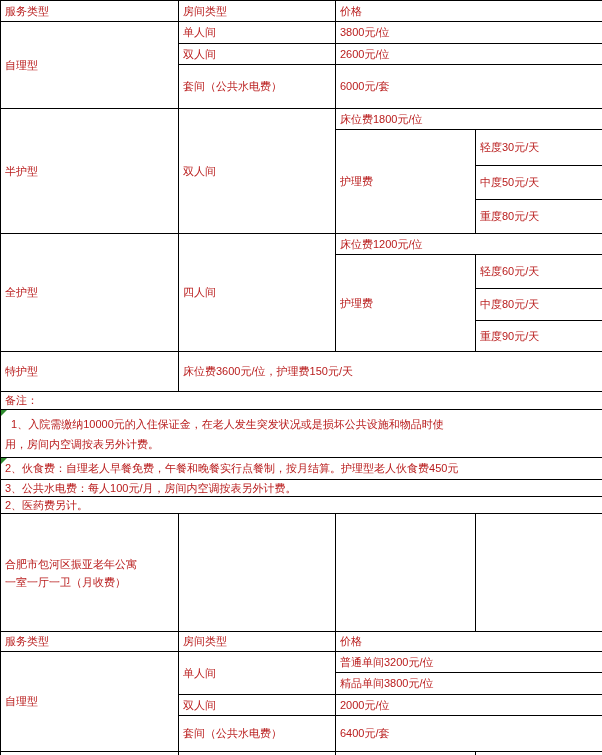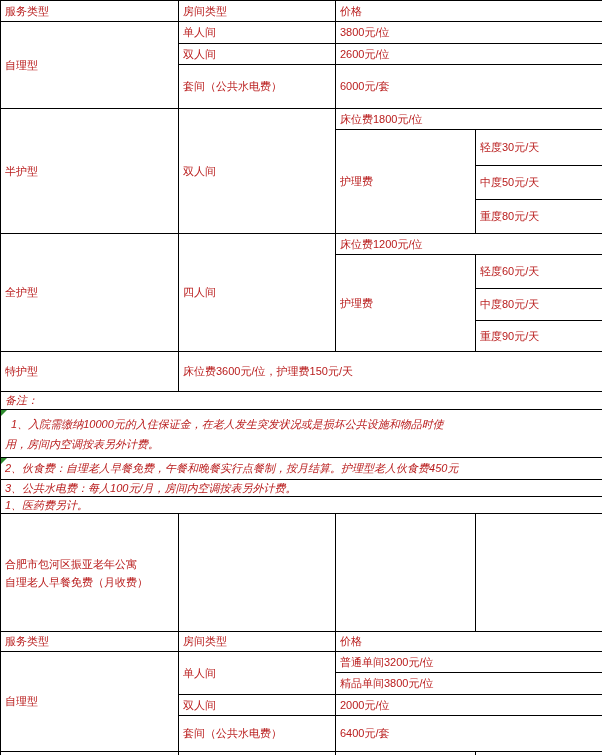--- a/index.html
+++ b/index.html
@@ -19,21 +19,21 @@
   table.grid td {
     border: 1px solid #000;
     padding: 0 2px 0 4px;
     font-size: 11px;
     color: #b91c1c;
     vertical-align: middle;
     overflow: hidden;
     white-space: nowrap;
     line-height: 1.3;
   }
-  td.notecell { white-space: nowrap; padding-left: 2px; font-style: italic; }
+  td.notecell { white-space: nowrap; padding-left: 2px; }
   td.notecell .noteline { line-height: 20px; white-space: pre; }
   td.titlecell div { line-height: 18px; white-space: pre; }
   .err-tri {
     position: absolute;
     width: 0; height: 0;
     border-top: 6px solid #2e8b2e;
     border-right: 6px solid transparent;
     pointer-events: none;
   }
   .err-tri.t1 { left: 1px; top: 410px; }
@@ -118,27 +118,27 @@
       <div class="noteline">用，房间内空调按表另外计费。</div>
     </td>
   </tr>
   <tr style="height:22px">
     <td colspan="4" class="notecell">  2、伙食费：自理老人早餐免费，午餐和晚餐实行点餐制，按月结算。护理型老人伙食费450元</td>
   </tr>
   <tr style="height:17px">
     <td colspan="4" class="notecell">3、公共水电费：每人100元/月，房间内空调按表另外计费。</td>
   </tr>
   <tr style="height:17px">
-    <td colspan="4" class="notecell">1、医药费另计。</td>
+    <td colspan="4" class="notecell">2、医药费另计。</td>
   </tr>
 
   <tr style="height:118px">
     <td class="titlecell">
       <div>合肥市包河区振亚老年公寓</div>
-      <div>自理老人早餐免费（月收费）</div>
+      <div>一室一厅一卫（月收费）</div>
     </td>
     <td></td>
     <td></td>
     <td></td>
   </tr>
 
   <tr style="height:20px">
     <td>服务类型</td>
     <td>房间类型</td>
     <td colspan="2">价格</td>

